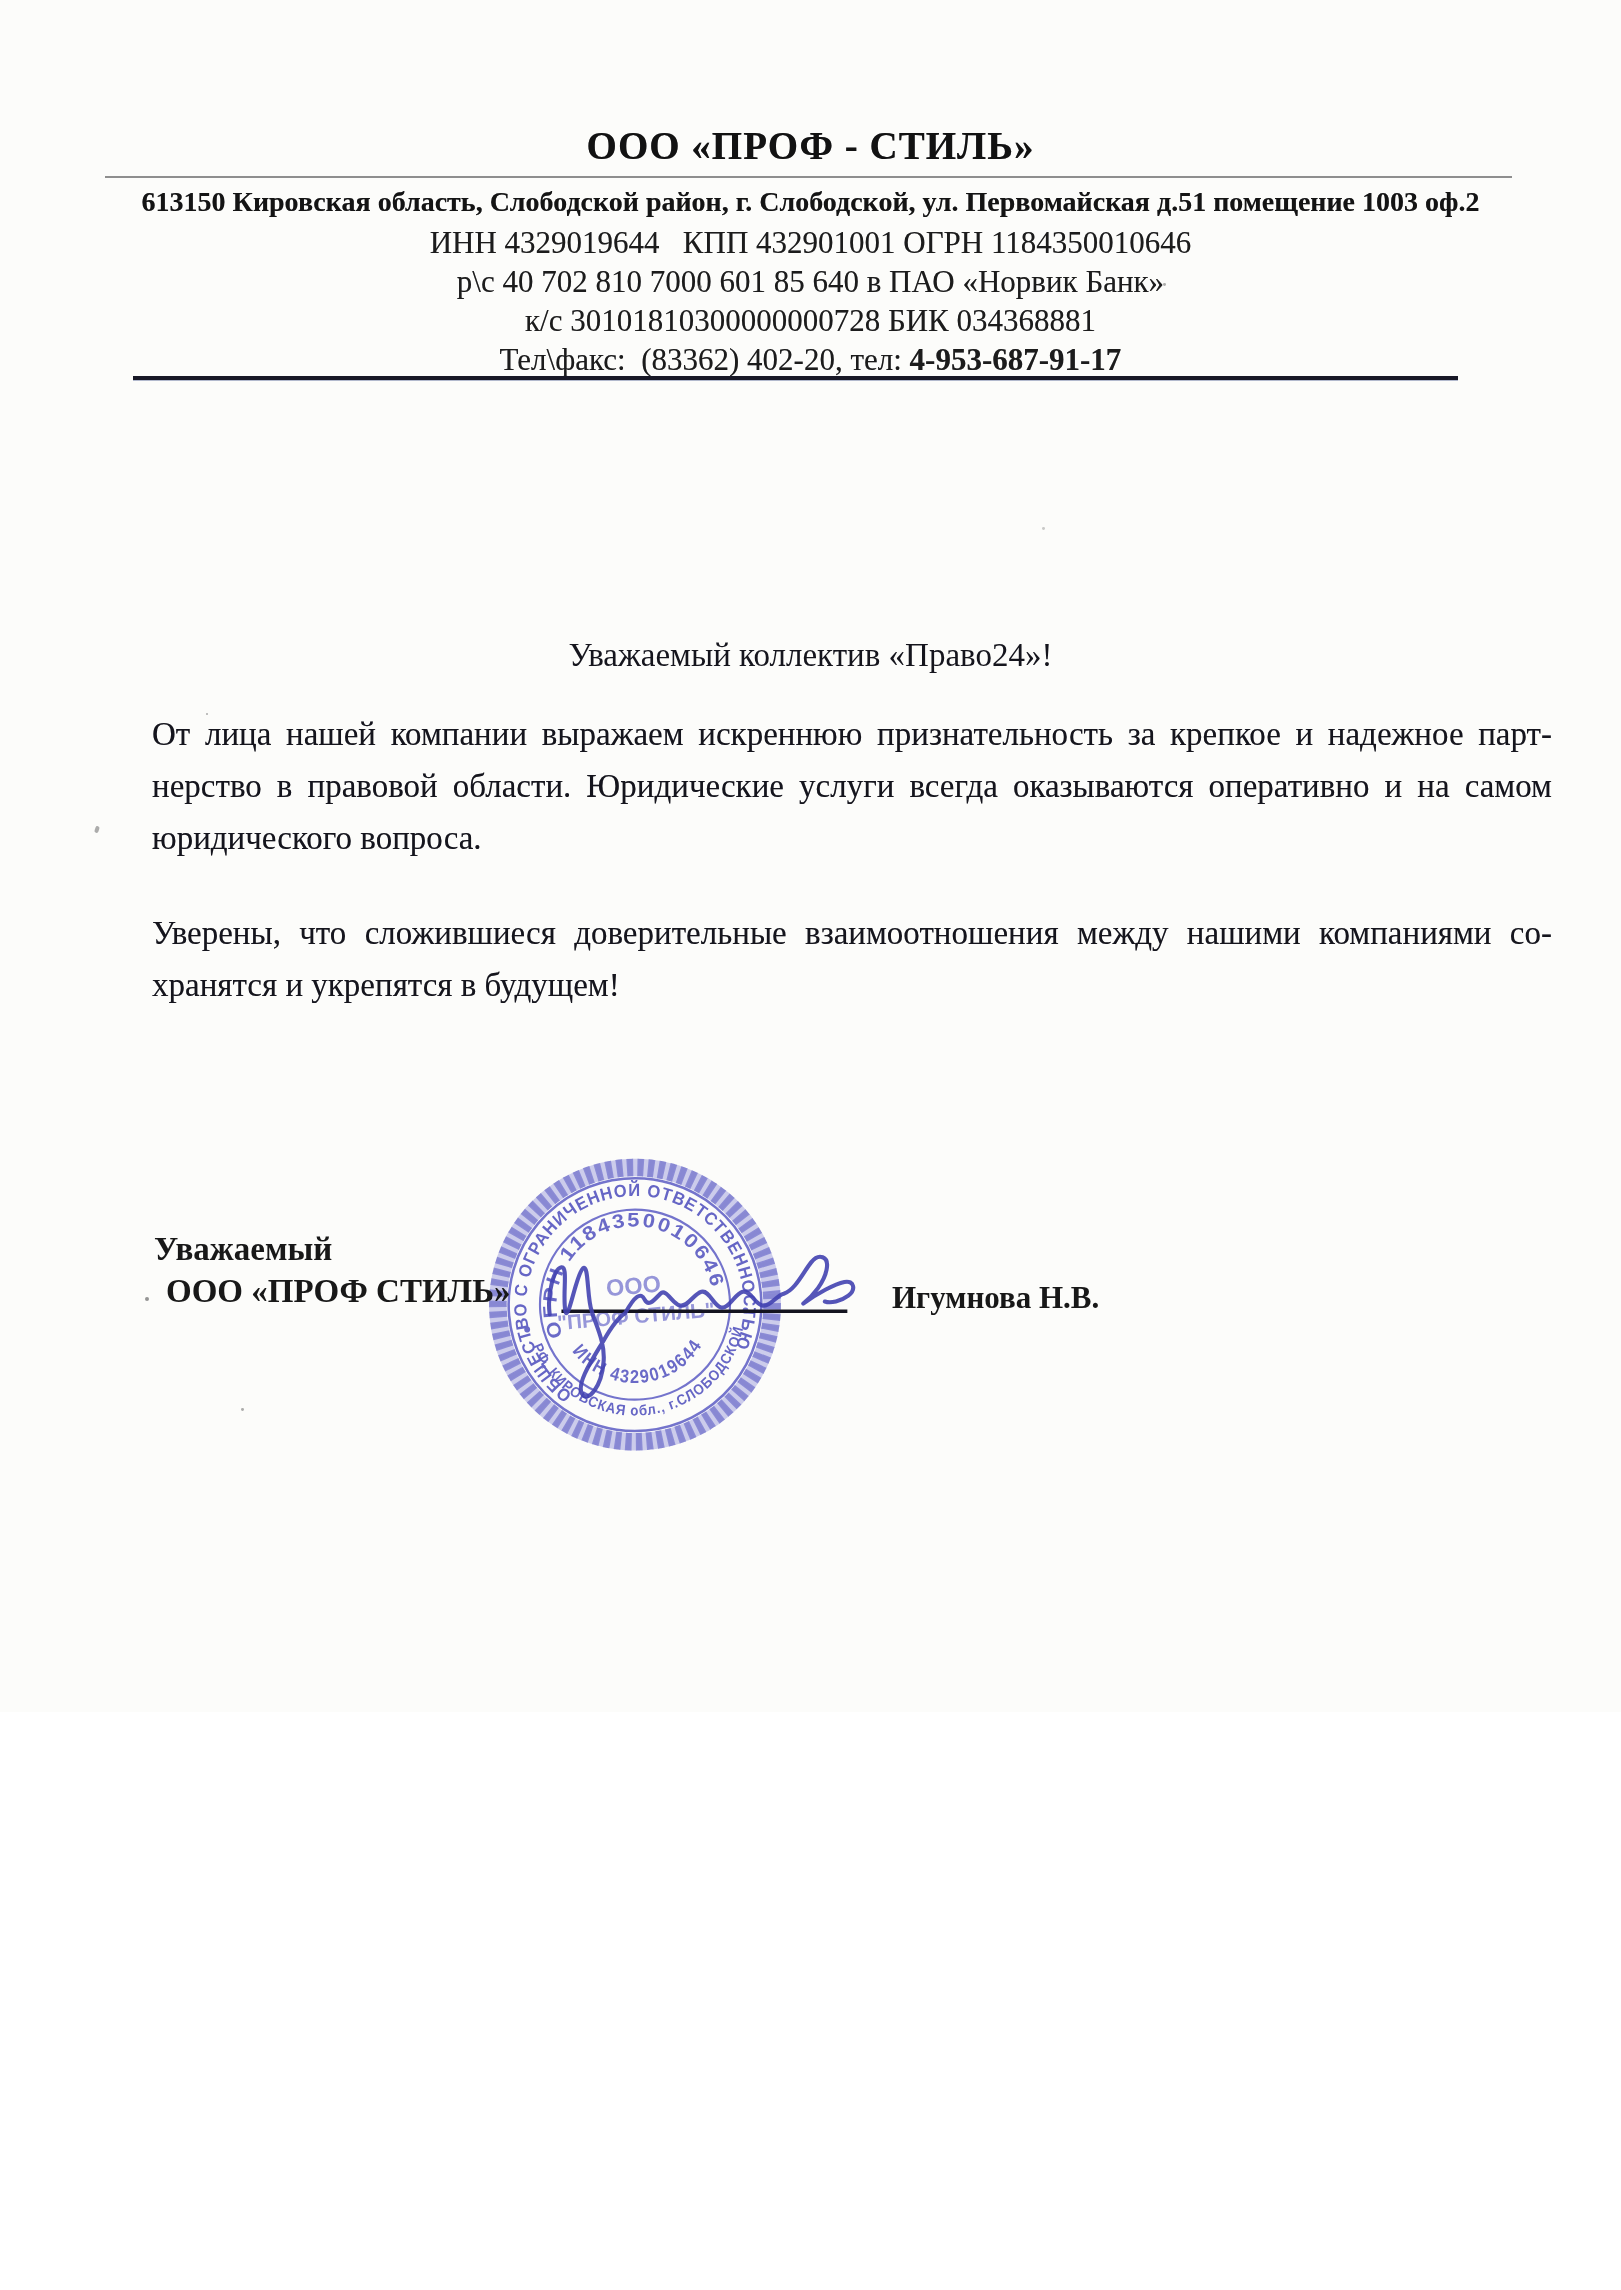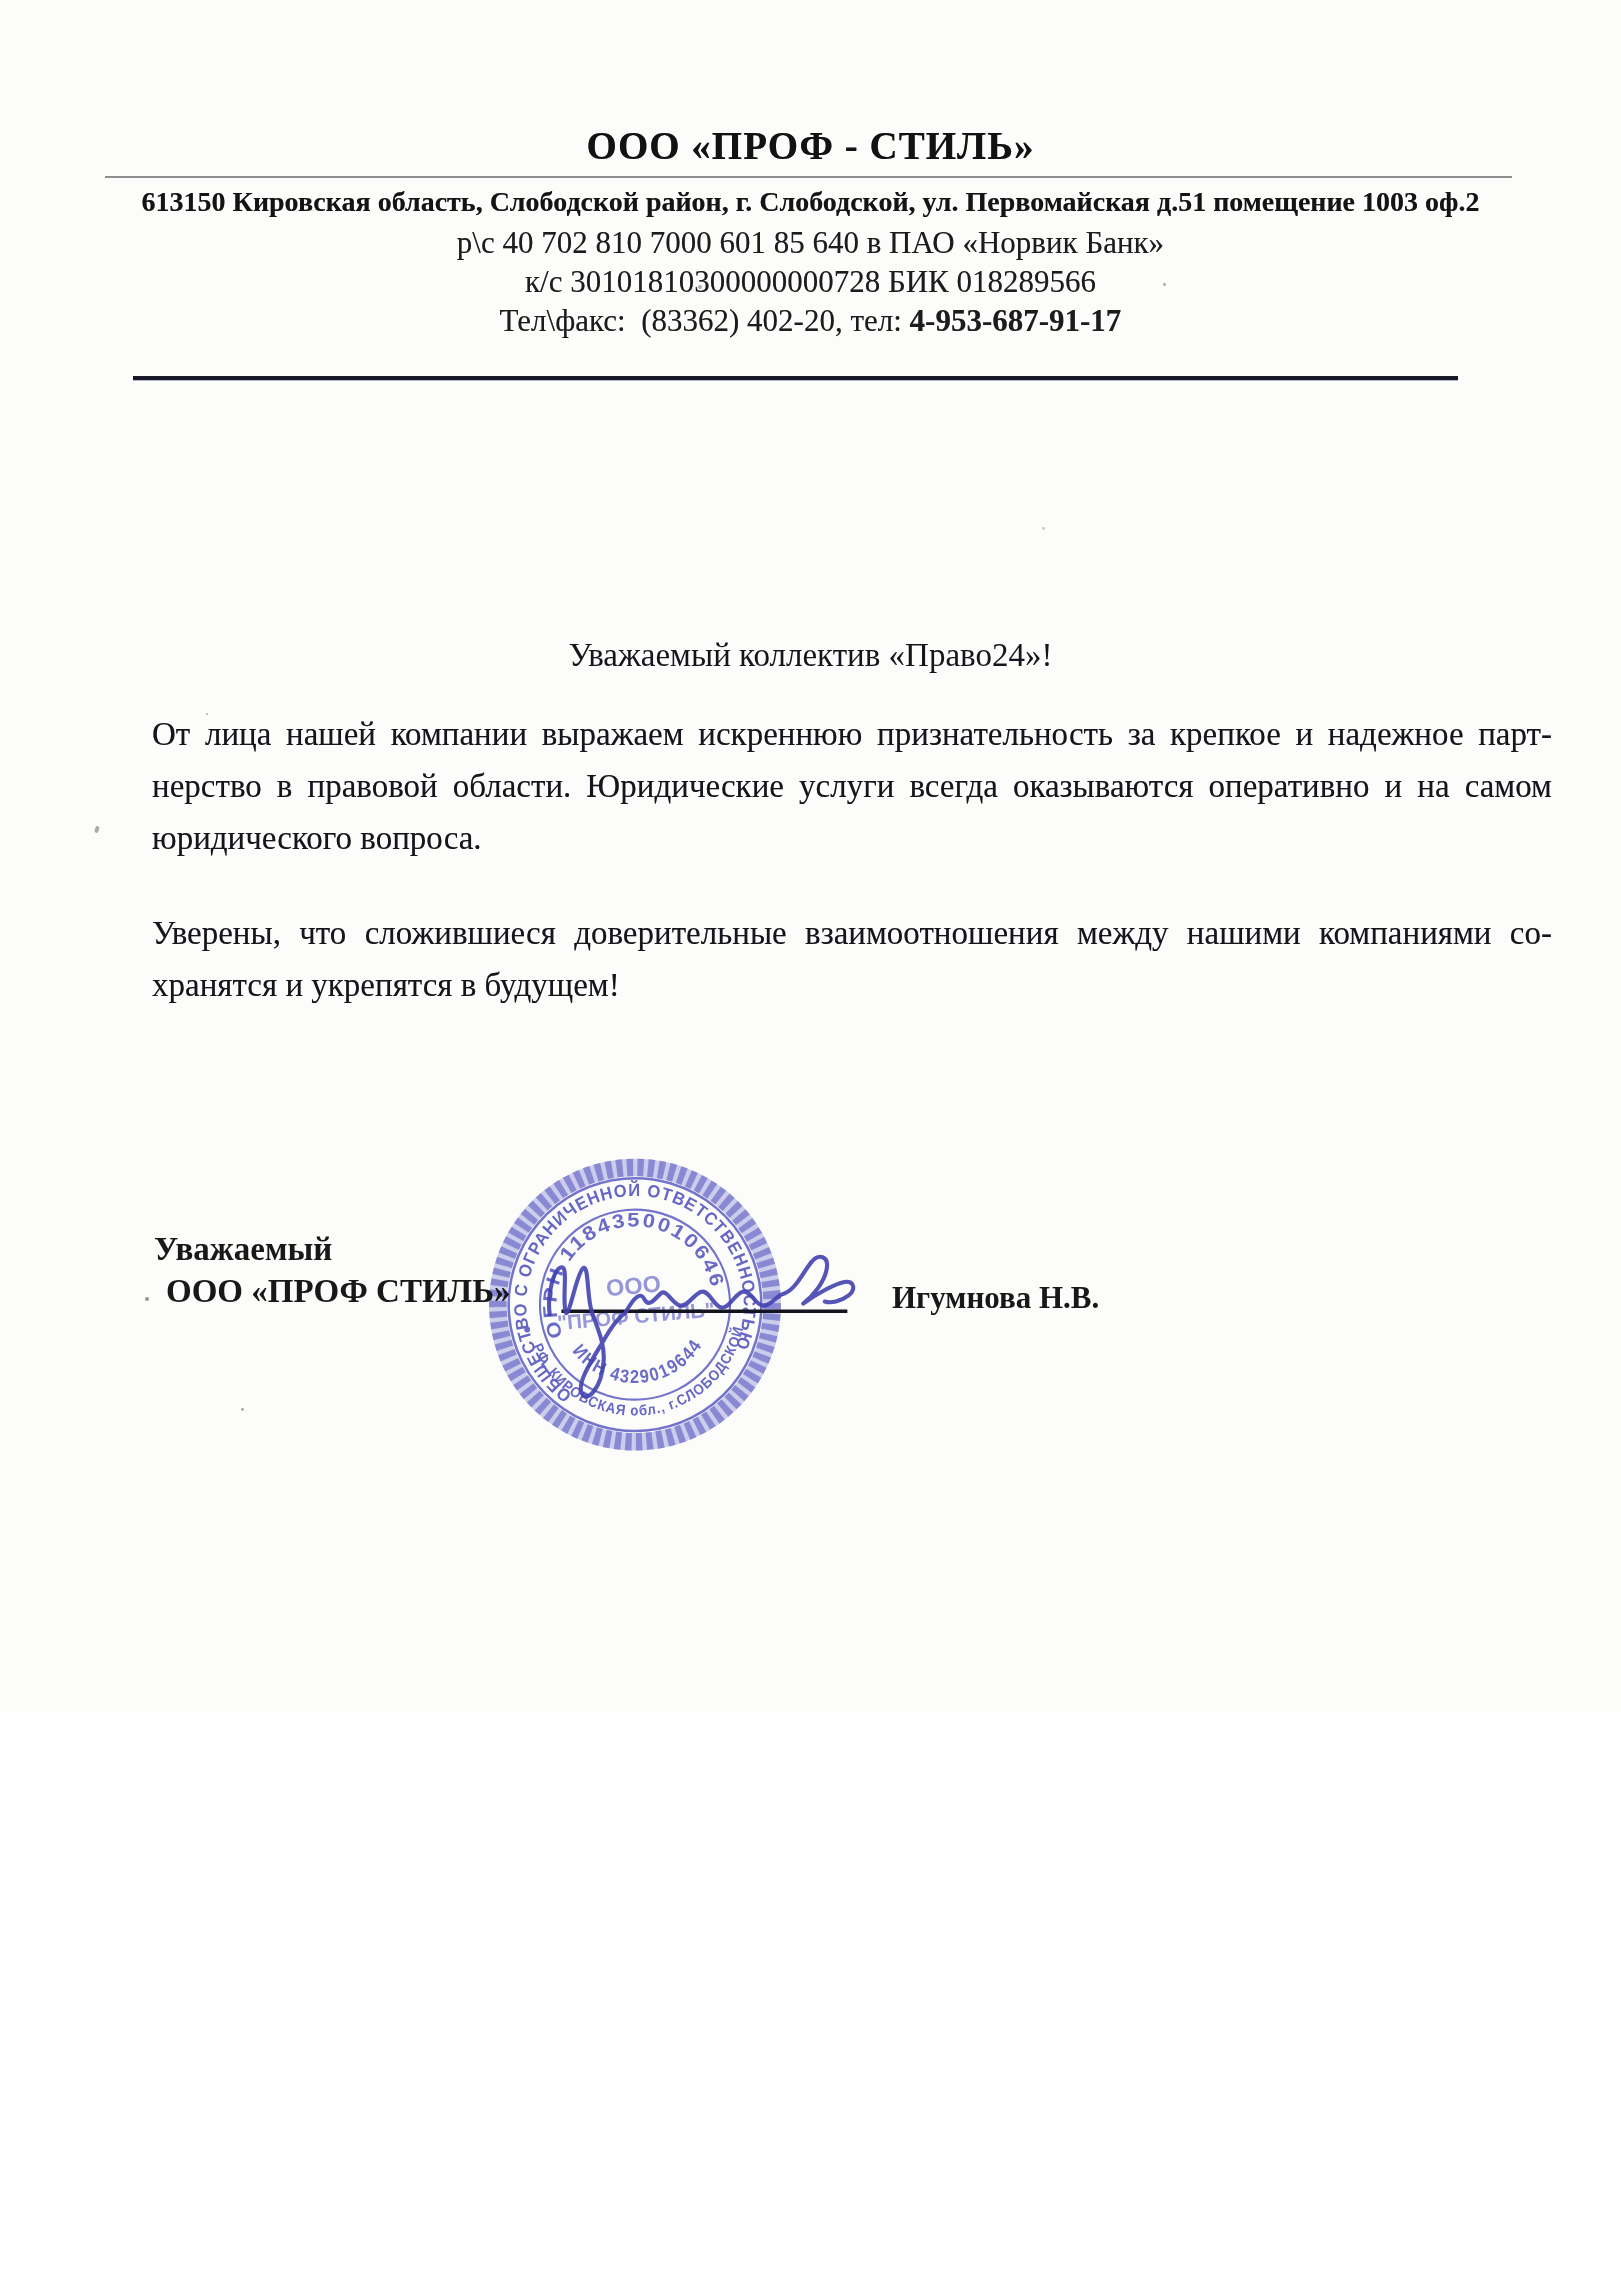--- a/index.html
+++ b/index.html
@@ -39,22 +39,23 @@
 </head>
 <body>
 
 <div class="page">
 
   <div class="abs centered doc-title">ООО «ПРОФ - СТИЛЬ»</div>
   <div class="abs rule-thin"></div>
   <div class="abs centered hdr-address">613150 Кировская область, Слободской район, г. Слободской, ул. Первомайская д.51 помещение 1003 оф.2</div>
 
   <div class="abs centered hdr-lines">
+    <div>ИНН 4329019644&nbsp;&nbsp; КПП 432901001 ОГРН 1184350010646</div>
     <div>р\с 40 702 810 7000 601 85 640 в ПАО «Норвик Банк»</div>
-    <div>к/с 30101810300000000728 БИК 018289566</div>
+    <div>к/с 30101810300000000728 БИК 034368881</div>
     <div><span>Тел\факс:&nbsp; (83362) 402-20, тел: </span><span class="bold">4-953-687-91-17</span></div>
   </div>
 
   <div class="abs rule-thick"></div>
 
   <div class="abs centered salutation">Уважаемый коллектив «Право24»!</div>
 
   <div class="abs para para-1">
       <div class="pline">От лица нашей компании выражаем искреннюю признательность за крепкое и надежное парт-</div>
       <div class="pline">нерство в правовой области. Юридические услуги всегда оказываются оперативно и на самом</div>

